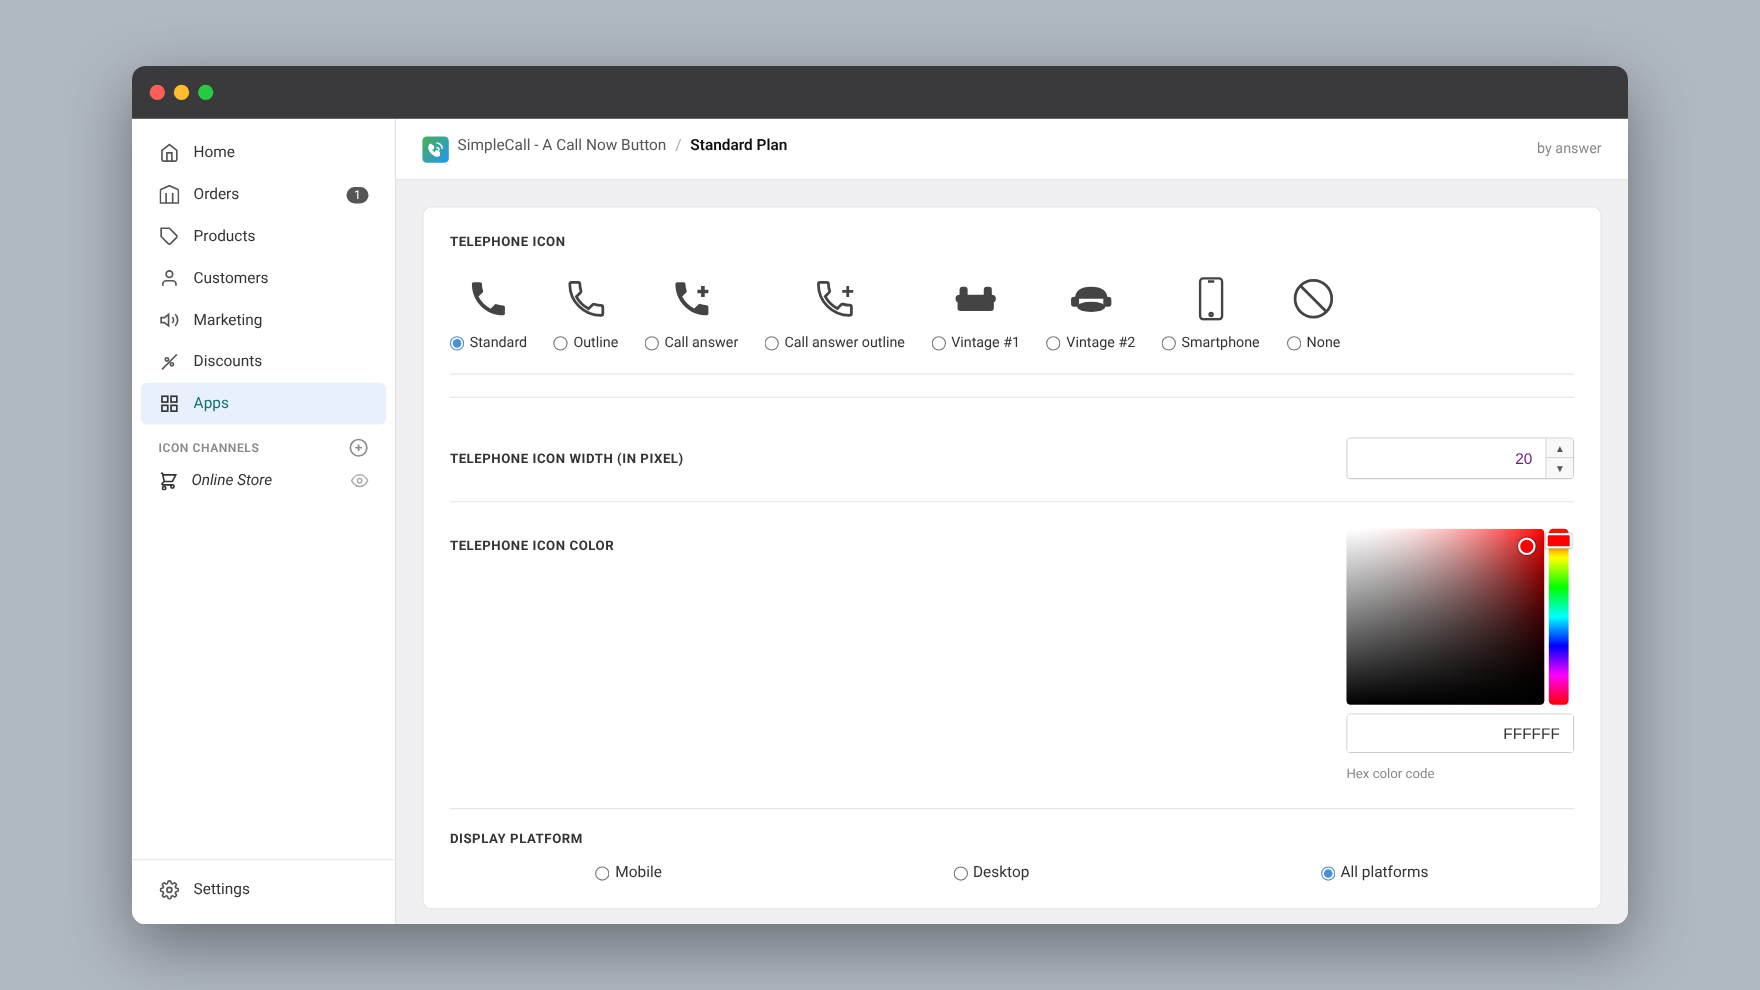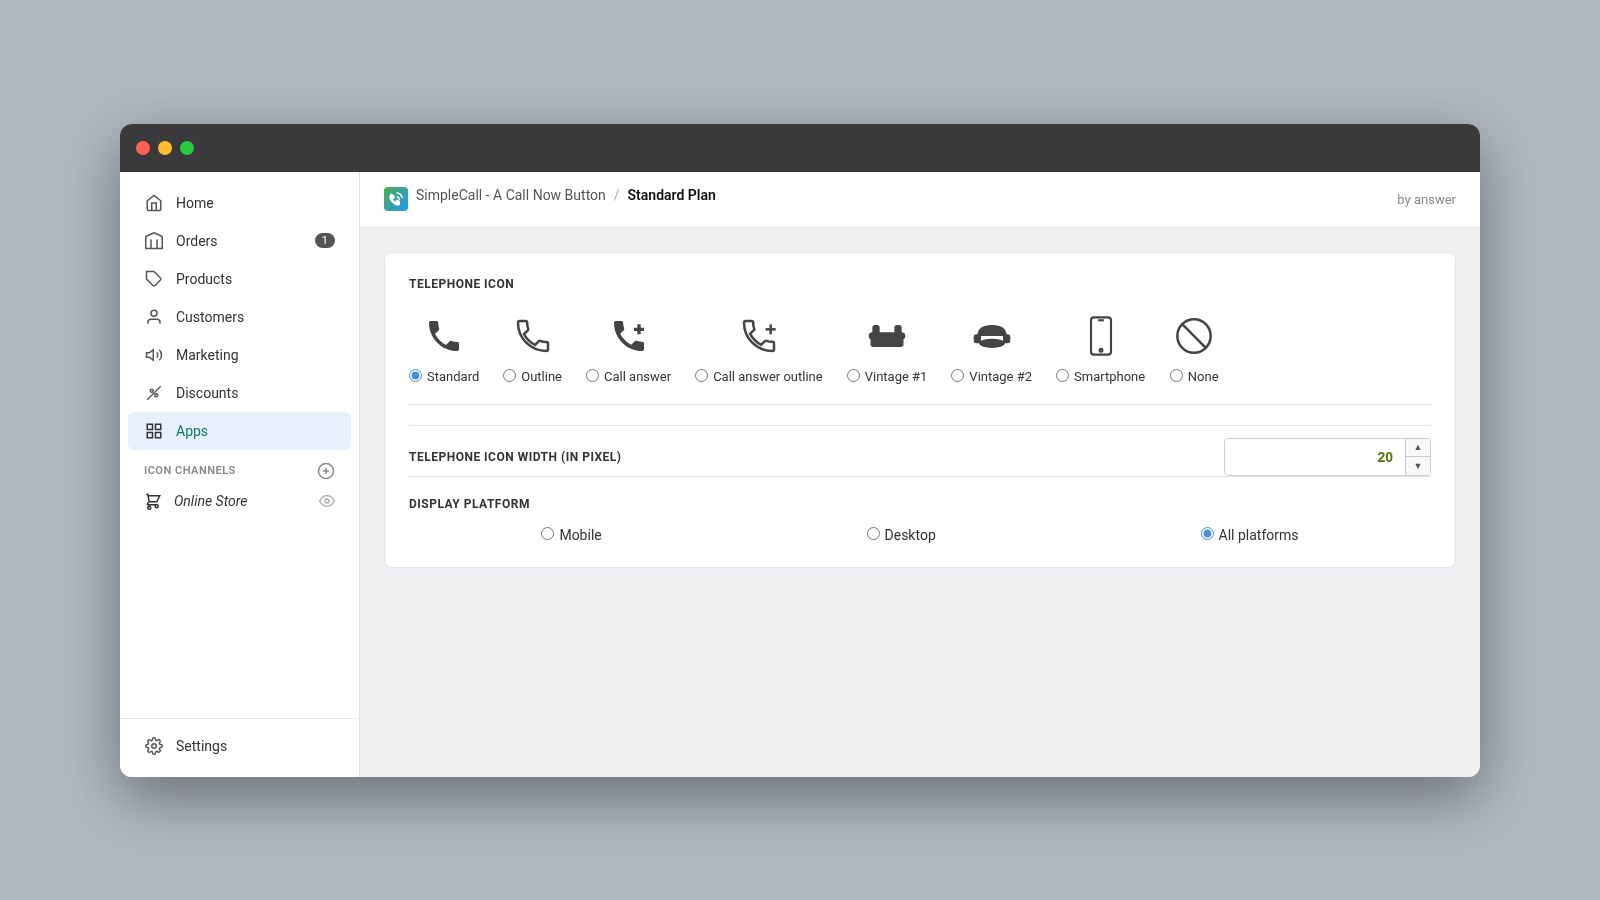--- a/index.html
+++ b/index.html
@@ -7,21 +7,21 @@
       background: #b0b8c1;
       display: flex;
       align-items: center;
       justify-content: center;
       height: 900px;
       width: 1600px;
       font-family: -apple-system, BlinkMacSystemFont, 'Segoe UI', Roboto, sans-serif;
     }
     .window {
       width: 1360px;
-      height: 653px;
+      height: 780px;
       background: #f5f5f7;
       border-radius: 12px;
       overflow: hidden;
       box-shadow: 0 20px 60px rgba(0,0,0,0.4);
       display: flex;
       flex-direction: column;
     }
     .titlebar {
       background: #3a3a3c;
       height: 48px;
@@ -218,34 +218,34 @@
       width: 50px;
       height: 50px;
       display: flex;
       align-items: center;
       justify-content: center;
       font-size: 36px;
       color: #444;
     }
     .radio-label {
       display: flex;
-      align-items: flex-start;
+      align-items: center;
       gap: 5px;
       font-size: 13px;
       color: #333;
       white-space: nowrap;
     }
     .radio-label input[type="radio"] {
       accent-color: #4a90d9;
     }
 
     
     .width-section {
       border-top: 1px solid #e5e5e5;
-      padding-top: 12px;
+      padding-top: 36px;
       margin-top: 20px;
       display: flex;
       align-items: center;
       justify-content: space-between;
     }
     .width-label {
       font-size: 12px;
       font-weight: 700;
       color: #333;
       letter-spacing: 0.5px;
@@ -259,22 +259,21 @@
       overflow: hidden;
     }
     .number-input {
       width: 180px;
       height: 36px;
       border: none;
       outline: none;
       padding: 0 12px;
       font-size: 14px;
       text-align: right;
-      color: #4d7c0f;
-      font-weight: bold;
+      color: #701a75;
     }
     .spinner-buttons {
       display: flex;
       flex-direction: column;
       border-left: 1px solid #ccc;
     }
     .spinner-btn {
       width: 24px;
       height: 18px;
       display: flex;
@@ -663,20 +662,38 @@
             <span class="width-label">TELEPHONE ICON WIDTH (IN PIXEL)</span>
             <div class="number-input-wrapper">
               <input type="text" class="number-input" value="20" style="">
               <div class="spinner-buttons">
                 <button class="spinner-btn">▲</button>
                 <button class="spinner-btn">▼</button>
               </div>
             </div>
           </div>
 
+          <div style="padding-top: 24px; padding-bottom: 24px; border-top: 1px solid #e5e5e5; margin-top: 20px; display: flex; align-items: flex-start; justify-content: space-between;">
+            <span class="color-label">TELEPHONE ICON COLOR</span>
+            <div class="color-picker-area">
+              <div class="color-picker-visual">
+                <div class="color-gradient">
+                  <div class="color-gradient-inner"></div>
+                  <div class="color-cursor"></div>
+                </div>
+                <div class="hue-strip">
+                  <div class="hue-cursor"></div>
+                </div>
+              </div>
+              <div class="hex-input-row">
+                <input type="text" class="hex-input" value="FFFFFF" style="">
+              </div>
+              <span class="hex-label-text">Hex color code</span>
+            </div>
+          </div>
 
           <div style="padding-top: 20px; border-top: 1px solid #e5e5e5;">
             <div class="section-title" style="margin-bottom: 16px;">DISPLAY PLATFORM</div>
             <div class="platform-options">
               <label class="radio-label" style="font-size: 14px;">
                 <input type="radio" name="platform" style="">
                 <span>Mobile</span>
               </label>
               <label class="radio-label" style="font-size: 14px;">
                 <input type="radio" name="platform" style="">

